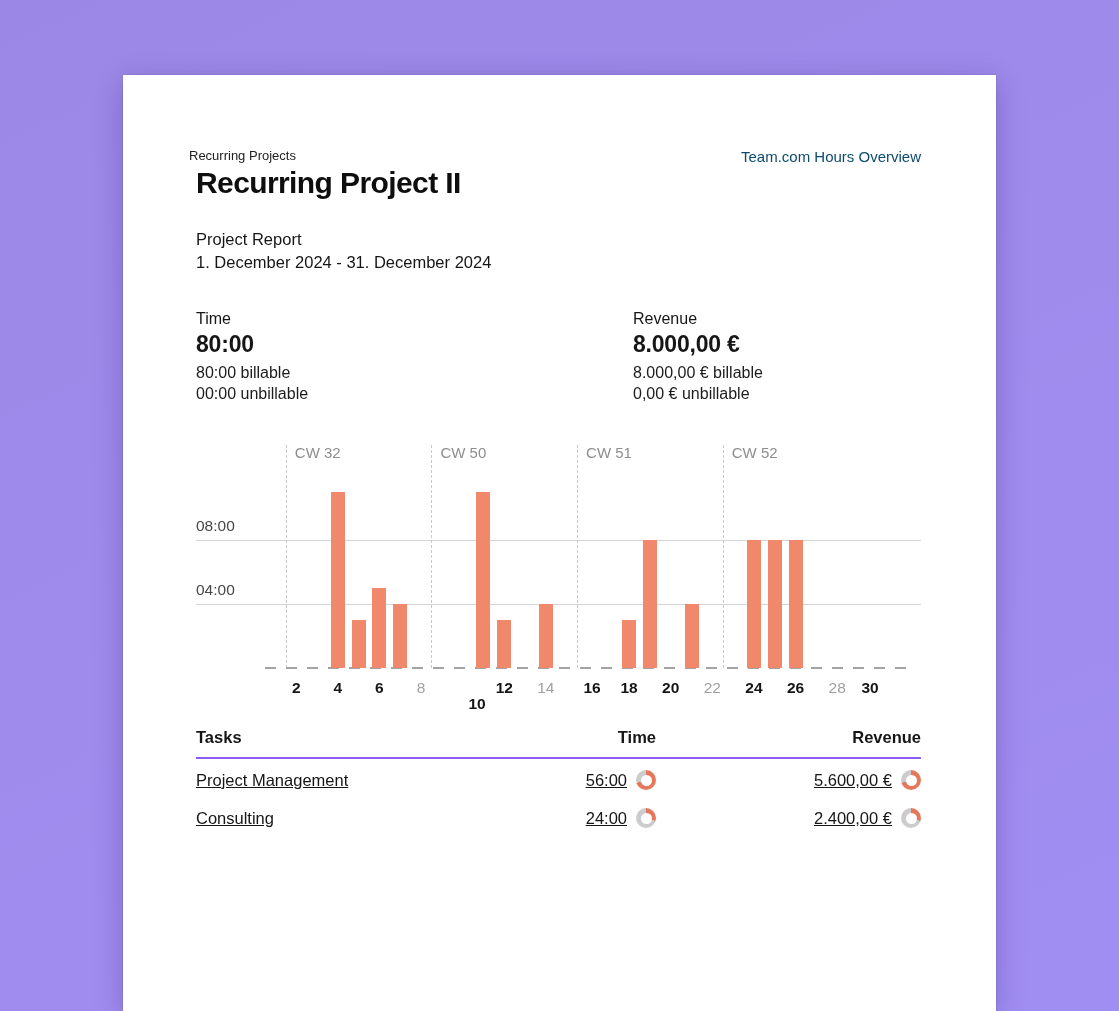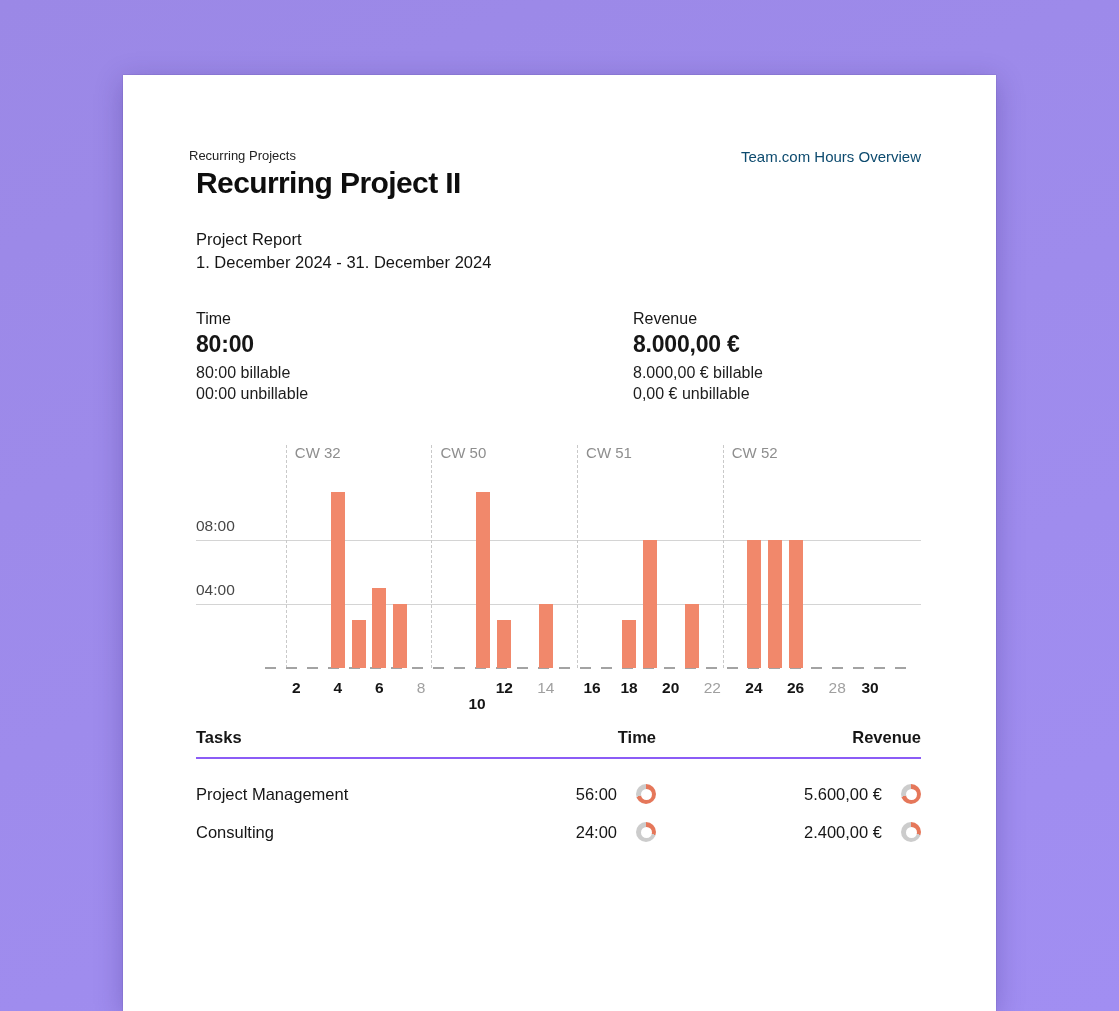--- a/index.html
+++ b/index.html
@@ -40,23 +40,23 @@
   .baseline{position:absolute;height:2px;
     background:repeating-linear-gradient(90deg,var(--axis-dash) 0 11px,transparent 11px 21px);}
   .bar{position:absolute;background:var(--bar);}
   .xtick{position:absolute;transform:translateX(-50%);font-size:15.5px;font-weight:700;color:#151515;}
   .xtick.weekend{font-weight:400;color:var(--weekend);}
   .tasks{left:73px;top:652px;width:725px;}
   .t-head{display:grid;grid-template-columns:1fr 170px 265px;
     padding:1px 0 10px 0;border-bottom:2px solid #8b5cf6;
     font-size:16.5px;font-weight:700;}
   .t-head .right{text-align:right;}
-  .t-rows{padding-top:16px;}
+  .t-rows{padding-top:2px;text-decoration:underline;}
   .t-row{display:grid;grid-template-columns:1fr 170px 265px;height:38px;align-items:center;font-size:16.5px;}
-  .cell-num{display:flex;justify-content:flex-end;align-items:center;gap:19px;}
+  .cell-num{display:flex;justify-content:flex-end;align-items:center;gap:9px;}
   .donut{width:20px;height:20px;border-radius:50%;position:relative;flex:0 0 auto;}
   .donut .hole{position:absolute;left:4.5px;top:4.5px;width:11px;height:11px;border-radius:50%;background:var(--card);}
 </style>
 </head>
 <body>
 
 <div class="card">
 
   <div class="abs project-group">Recurring Projects</div>
   <div class="abs page-title">Recurring Project II</div>

